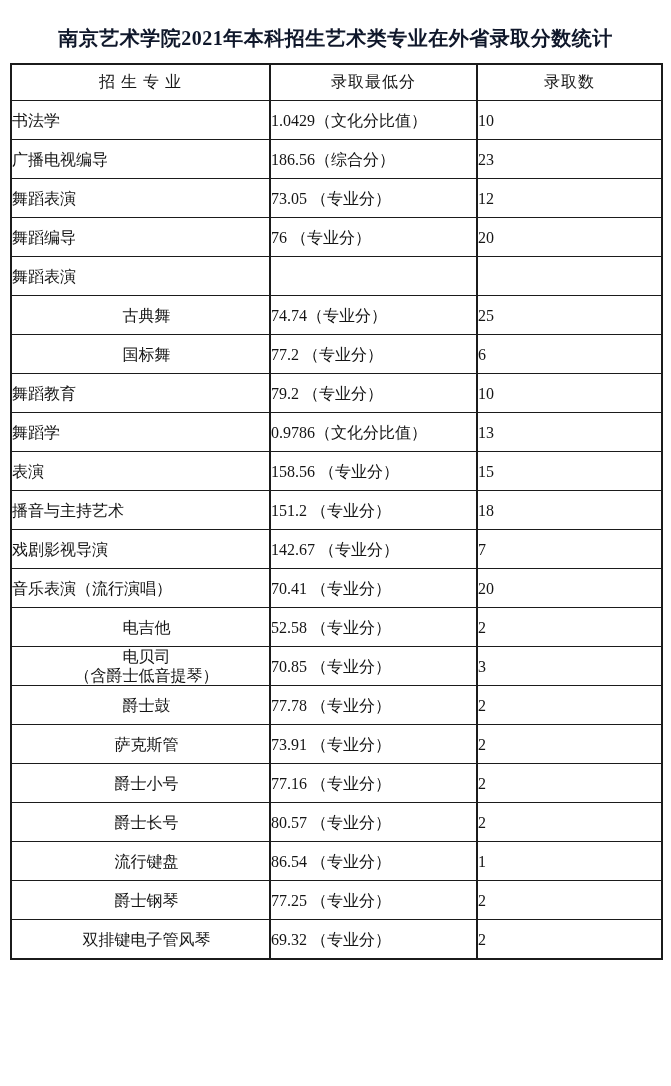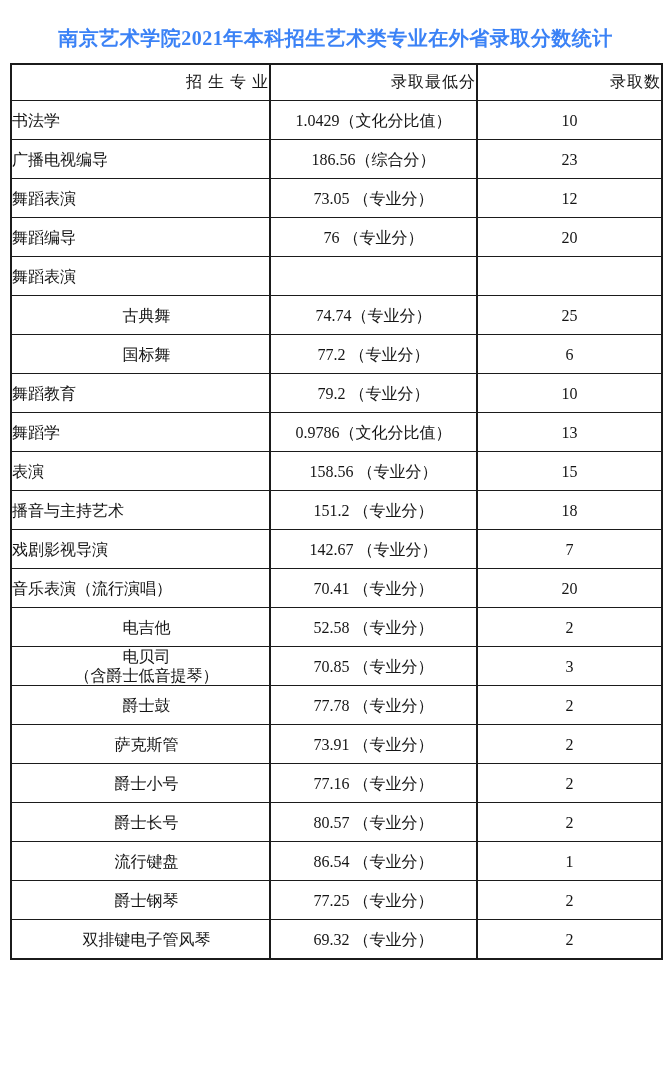--- a/index.html
+++ b/index.html
@@ -16,21 +16,21 @@
     overflow: hidden;
   }
   .doc-title {
     margin: 0;
     padding-top: 24px;
     height: 30px;
     line-height: 28px;
     text-align: center;
     font-size: 20px;
     font-weight: bold;
-    color: #3b82f6;
+    color: #0f172a;
     letter-spacing: 0.5px;
   }
   .table-wrap {
     margin: 9px 10px 0 10px;
   }
   table.stats {
     width: 651px;
     border-collapse: collapse;
     table-layout: fixed;
     border: 2px solid #1b1b1b;
@@ -41,31 +41,31 @@
     border-color: #1b1b1b;
     border-width: 1px 2px; 
     vertical-align: middle;
     font-size: 16px;
     color: #151515;
     padding: 0;
   }
   table.stats th {
     height: 35px;
     font-weight: normal;
-    text-align: right;
+    text-align: center;
     letter-spacing: 1px;
   }
   table.stats td {
     height: 38px;
     line-height: 19px;
   }
   td.cell-major { text-align: left; padding-left: 5px; margin-left: 18px; }
   td.cell-major.sub { text-align: center; padding-left: 12px; white-space: pre-line; }
-  td.cell-score { text-align: center; font-family: Liberation Serif, serif; }
-  td.cell-count { text-align: center; }
+  td.cell-score { text-align: left; font-family: Liberation Serif, serif; }
+  td.cell-count { text-align: left; }
 </style>
 </head>
 <body>
 
 <h1 class="doc-title">南京艺术学院2021年本科招生艺术类专业在外省录取分数统计</h1>
 
 <div class="table-wrap">
   <table class="stats">
     <colgroup>
       <col style="width:259px">

